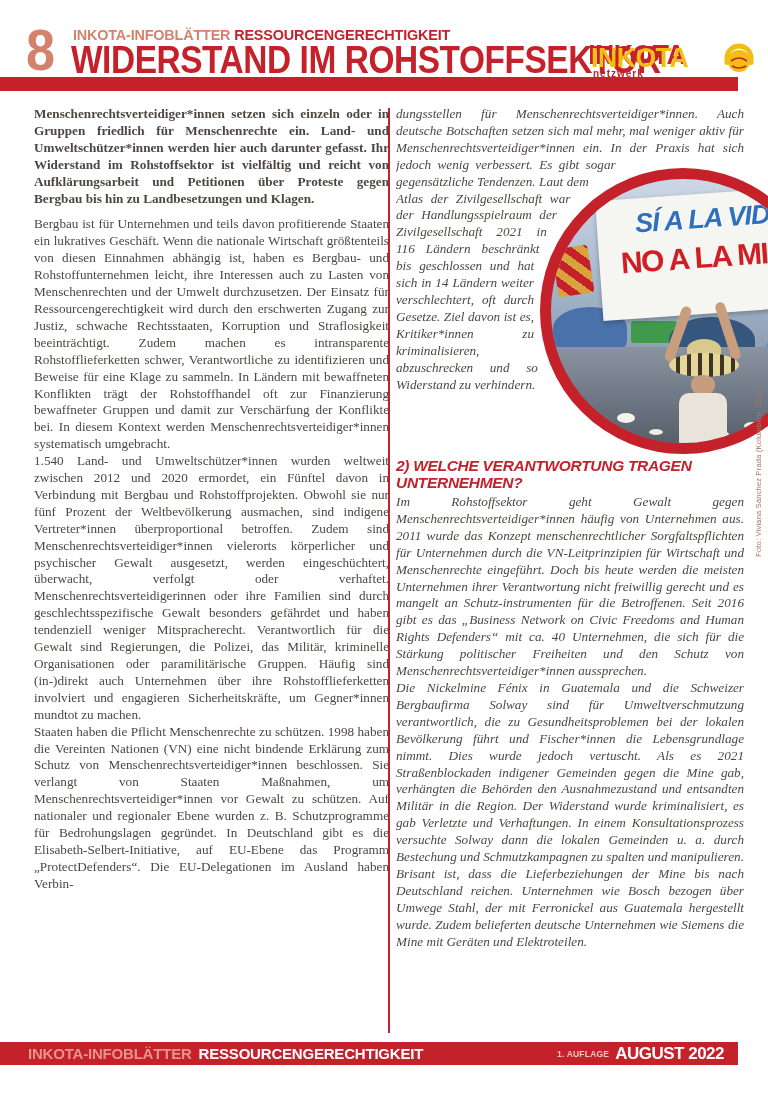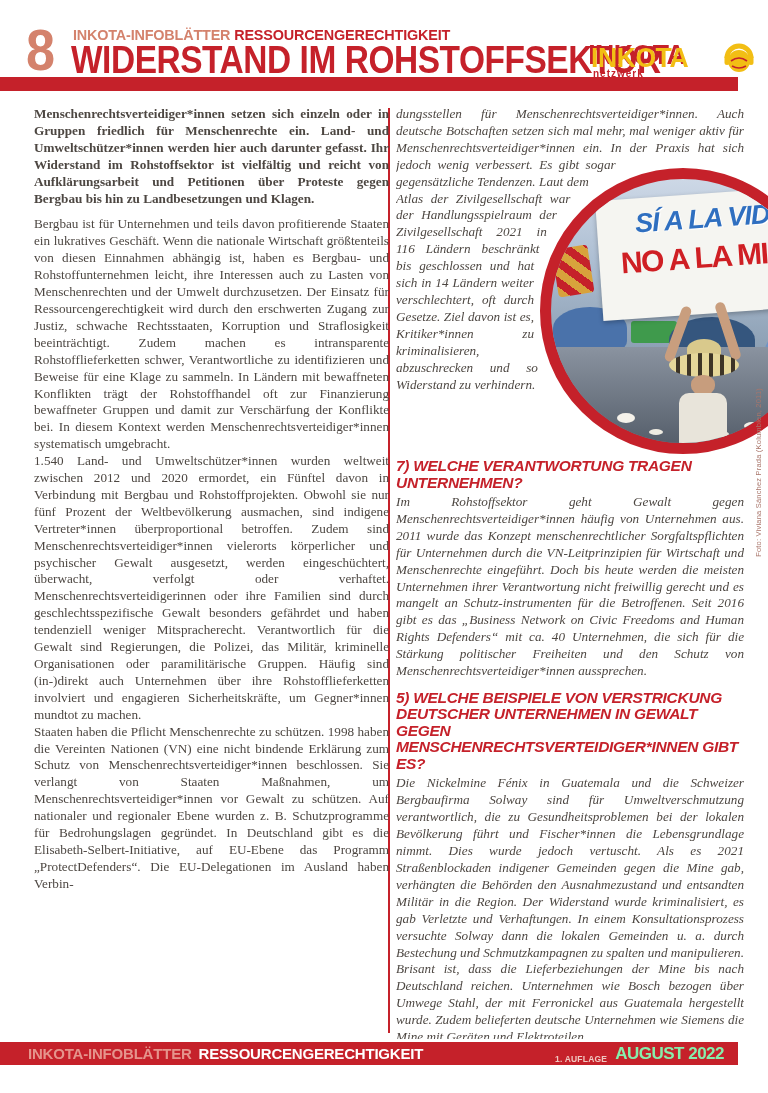--- a/index.html
+++ b/index.html
@@ -85,23 +85,23 @@
   .photo-credit{position:absolute;right:5px;top:388px;font-family:"Liberation Sans",sans-serif;
        font-size:7.5px;color:#a9766b;writing-mode:vertical-rl;transform:rotate(180deg);
        letter-spacing:.2px;}
 
   
   .bar-bottom{top:1042px;height:23px;display:flex;align-items:center;
        font-family:"Liberation Sans",sans-serif;font-weight:bold;padding:0 14px 0 28px;
        box-sizing:border-box;}
   .f1{color:#e5948c;font-size:15px;letter-spacing:-.2px;}
   .f2{color:#ffffff;font-size:15px;margin-left:7px;letter-spacing:-.2px;}
-  .fr{margin-left:auto;display:flex;align-items:flex-end;gap:8px;}
+  .fr{margin-left:auto;display:flex;align-items:center;}
   .f3{color:#f0c7c0;font-size:8.5px;letter-spacing:.2px;}
-  .f4{color:#86efac;font-size:17px;letter-spacing:-.5px;}
+  .f4{color:#ffffff;font-size:17px;margin-left:6px;letter-spacing:-.5px;}
 </style>
 </head>
 <body>
 
 <div class="page">
 
   <div class="issue-no">8</div>
   <div class="kicker">
     <span class="k1">INKOTA-INFOBLÄTTER</span>
     <span class="k2">RESSOURCENGERECHTIGKEIT</span>
@@ -128,23 +128,22 @@
   <section class="col col-left">
     <p class="intro">Menschenrechtsverteidiger*innen setzen sich einzeln oder in Gruppen friedlich für Menschenrechte ein. Land- und Umweltschützer*innen werden hier auch darunter gefasst. Ihr Widerstand im Rohstoffsektor ist vielfältig und reicht von Aufklärungsarbeit und Petitionen über Proteste gegen Bergbau bis hin zu Landbesetzungen und Klagen.</p>
     <p>Bergbau ist für Unternehmen und teils davon profitierende Staaten ein lukratives Geschäft. Wenn die nationale Wirtschaft größtenteils von diesen Einnahmen abhängig ist, haben es Bergbau- und Rohstoffunternehmen leicht, ihre Interessen auch zu Lasten von Menschenrechten und der Umwelt durchzusetzen. Der Einsatz für Ressourcengerechtigkeit wird durch den erschwerten Zugang zur Justiz, schwache Rechtsstaaten, Korruption und Straflosigkeit beeinträchtigt. Zudem machen es intransparente Rohstofflieferketten schwer, Verantwortliche zu identifizieren und Beweise für eine Klage zu sammeln. In Ländern mit bewaffneten Konflikten trägt der Rohstoffhandel oft zur Finanzierung bewaffneter Gruppen und damit zur Verschärfung der Konflikte bei. In diesem Kontext werden Menschenrechtsverteidiger*innen systematisch umgebracht.</p>
     <p>1.540 Land- und Umweltschützer*innen wurden weltweit zwischen 2012 und 2020 ermordet, ein Fünftel davon in Verbindung mit Bergbau und Rohstoffprojekten. Obwohl sie nur fünf Prozent der Weltbevölkerung ausmachen, sind indigene Vertreter*innen überproportional betroffen. Zudem sind Menschenrechtsverteidiger*innen vielerorts körperlicher und psychischer Gewalt ausgesetzt, werden eingeschüchtert, überwacht, verfolgt oder verhaftet. Menschenrechtsverteidigerinnen oder ihre Familien sind durch geschlechtsspezifische Gewalt besonders gefährdet und haben tendenziell weniger Mitspracherecht. Verantwortlich für die Gewalt sind Regierungen, die Polizei, das Militär, kriminelle Organisationen oder paramilitärische Gruppen. Häufig sind (in-)direkt auch Unternehmen über ihre Rohstofflieferketten involviert und engagieren Sicherheitskräfte, um Gegner*innen mundtot zu machen.</p>
     <p>Staaten haben die Pflicht Menschenrechte zu schützen. 1998 haben die Vereinten Nationen (VN) eine nicht bindende Erklärung zum Schutz von Menschenrechtsverteidiger*innen beschlossen. Sie verlangt von Staaten Maßnahmen, um Menschenrechtsverteidiger*innen vor Gewalt zu schützen. Auf nationaler und regionaler Ebene wurden z. B. Schutzprogramme für Bedrohungslagen gegründet. In Deutschland gibt es die Elisabeth-Selbert-Initiative, auf EU-Ebene das Programm „ProtectDefenders“. Die EU-Delegationen im Ausland haben Verbin-</p>
   </section>
 
   <section class="col col-right">
     <div class="photo-float"></div>
     <p>dungsstellen für Menschenrechtsverteidiger*innen. Auch deutsche Botschaften setzen sich mal mehr, mal weniger aktiv für Menschenrechtsverteidiger*innen ein. In der Praxis hat sich jedoch wenig verbessert. Es gibt sogar gegensätzliche Tendenzen. Laut dem Atlas der Zivilgesellschaft war der Handlungsspielraum der Zivilgesellschaft 2021 in 116 Ländern beschränkt bis geschlossen und hat sich in 14 Ländern weiter verschlechtert, oft durch Gesetze. Ziel davon ist es, Kritiker*innen zu kriminalisieren, abzuschrecken und so Widerstand zu verhindern.</p>
-    <h2 class="narrow clear">7) WELCHE VERANTWORTUNG TRAGEN UNTERNEHMEN?</h2>
+    <h2 class="narrow clear">2) WELCHE VERANTWORTUNG TRAGEN UNTERNEHMEN?</h2>
     <p>Im Rohstoffsektor geht Gewalt gegen Menschenrechtsverteidiger*innen häufig von Unternehmen aus. 2011 wurde das Konzept menschenrechtlicher Sorgfaltspflichten für Unternehmen durch die VN-Leitprinzipien für Wirtschaft und Menschenrechte eingeführt. Doch bis heute werden die meisten Unternehmen ihrer Verantwortung nicht freiwillig gerecht und es mangelt an Schutz-instrumenten für die Betroffenen. Seit 2016 gibt es das „Business Network on Civic Freedoms and Human Rights Defenders“ mit ca. 40 Unternehmen, die sich für die Stärkung politischer Freiheiten und den Schutz von Menschenrechtsverteidiger*innen aussprechen.</p>
-    <h2>5) WELCHE BEISPIELE VON VERSTRICKUNG DEUTSCHER UNTERNEHMEN IN GEWALT GEGEN MENSCHENRECHTSVERTEIDIGER*INNEN GIBT ES?</h2>
     <p>Die Nickelmine Fénix in Guatemala und die Schweizer Bergbaufirma Solway sind für Umweltverschmutzung verantwortlich, die zu Gesundheitsproblemen bei der lokalen Bevölkerung führt und Fischer*innen die Lebensgrundlage nimmt. Dies wurde jedoch vertuscht. Als es 2021 Straßenblockaden indigener Gemeinden gegen die Mine gab, verhängten die Behörden den Ausnahmezustand und entsandten Militär in die Region. Der Widerstand wurde kriminalisiert, es gab Verletzte und Verhaftungen. In einem Konsultationsprozess versuchte Solway dann die lokalen Gemeinden u. a. durch Bestechung und Schmutzkampagnen zu spalten und manipulieren. Brisant ist, dass die Lieferbeziehungen der Mine bis nach Deutschland reichen. Unternehmen wie Bosch bezogen über Umwege Stahl, der mit Ferronickel aus Guatemala hergestellt wurde. Zudem belieferten deutsche Unternehmen wie Siemens die Mine mit Geräten und Elektroteilen.</p>
   </section>
 
   <figure class="photo-circle">
     <div class="ph-flag"></div>
     <div class="ph-um1"></div>
     <div class="ph-minisign"></div>
     <div class="ph-um2"></div>
     <div class="ph-um3"></div>
     <div class="ph-crowd"></div>

